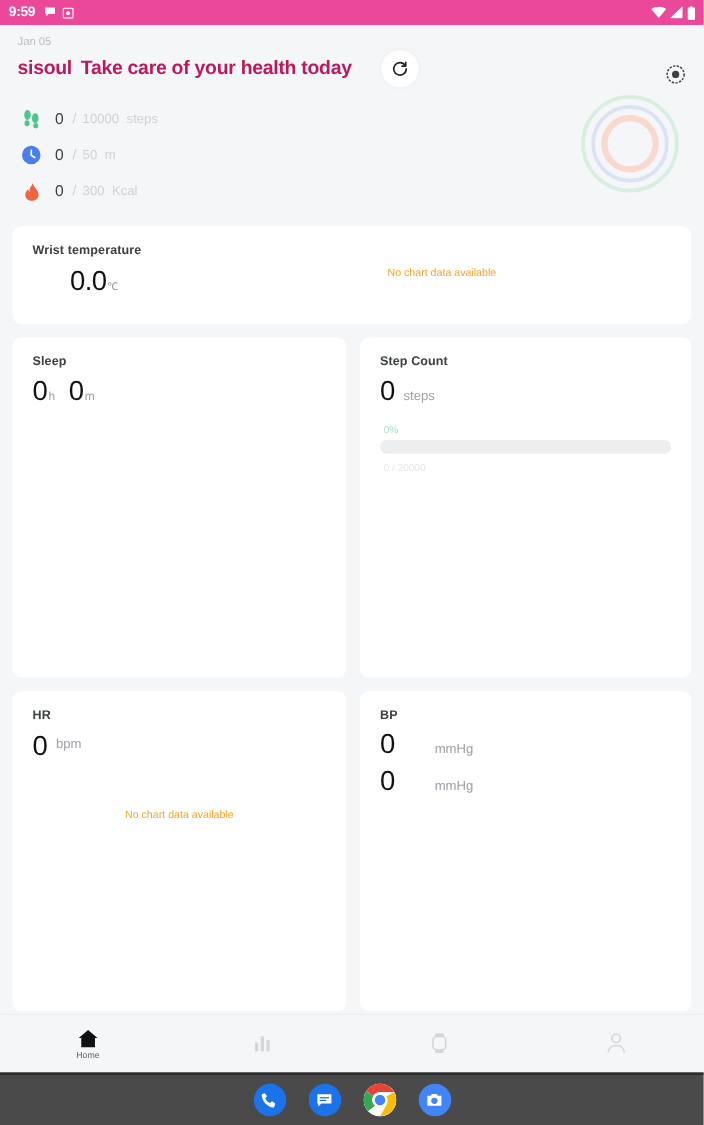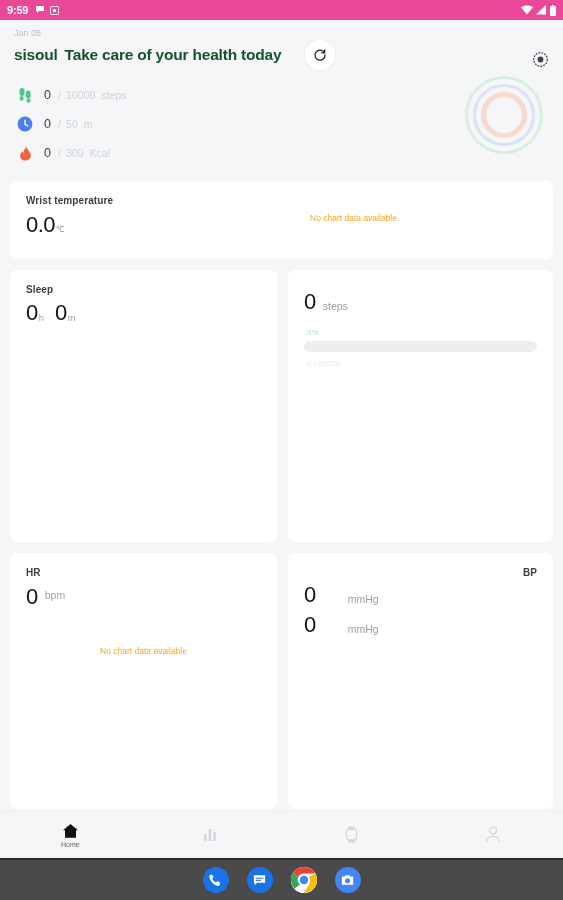--- a/index.html
+++ b/index.html
@@ -23,21 +23,21 @@
   .sb-right-icons { display: flex; align-items: center; gap: 3px; }
   .sb-ico { display: block; }
 
   
   .app-header {
     background: #f4f6f8; padding: 7px 0 2px 14px; position: relative;
     flex: 0 0 auto;
   }
   .hdr-date { font-size: 9px; color: #b9bdc2; line-height: 12px; margin-bottom: 1px; }
   .hdr-row { display: flex; align-items: center; }
-  .hdr-title { font-size: 15.5px; font-weight: bold; color: #14532d; letter-spacing: -0.2px; white-space: nowrap; }
+  .hdr-title { font-size: 15.5px; font-weight: bold; color: #be185d; letter-spacing: -0.2px; white-space: nowrap; }
   .hdr-brand { margin-right: 7px; }
   .refresh-btn {
     width: 30px; height: 30px; border-radius: 50%; background: #ffffff;
     margin-left: 24px; display: flex; align-items: center; justify-content: center;
     flex: 0 0 30px; box-shadow: 0 0 3px rgba(0,0,0,0.06);
   }
   .gear-btn {
     position: absolute; right: 12px; top: 28px;
     width: 22px; height: 22px; display: flex; align-items: center; justify-content: center;
   }
@@ -58,42 +58,42 @@
 
   
   .content { padding: 0 10px; flex: 1 1 auto; }
   .card { background: #fff; border-radius: 7px; position: relative; }
   .card-title { font-size: 10px; font-weight: bold; color: #3c4043; letter-spacing: 0.1px; }
   .big-num { font-size: 22px; color: #111; font-weight: normal; letter-spacing: -0.5px; }
   .nodata { color: #f5a623; font-size: 8.5px; white-space: nowrap; }
 
   
   .card-temp { height: 78px; padding: 14px 16px; margin-bottom: 11px; }
-  .temp-val-row { display: flex; align-items: flex-end; margin-top: 6px; }
+  .temp-val-row { display: flex; align-items: flex-end; margin-top: 6px; margin-left: 30px; }
   .temp-unit { font-size: 8.5px; color: #8a9097; margin-left: 1px; margin-bottom: 4px; }
   .temp-nodata { position: absolute; left: 300px; top: 32px; }
 
   
   .row2 { display: flex; gap: 11px; margin-bottom: 11px; }
   .card-sleep { width: 267px; height: 272px; padding: 14px 16px; }
   .card-steps { flex: 1; height: 272px; padding: 14px 16px; }
   .sleep-val-row { display: flex; align-items: flex-end; margin-top: 5px; }
   .sleep-h, .sleep-m { display: flex; align-items: flex-end; }
   .sleep-m { margin-left: 11px; }
   .unit-sub { font-size: 9.5px; color: #9aa0a6; margin-left: 1px; margin-bottom: 3px; }
   .steps-val-row { display: flex; align-items: flex-end; margin-top: 5px; }
   .steps-unit { font-size: 10.5px; color: #9aa0a6; margin-left: 7px; margin-bottom: 3px; }
   .pct-label { font-size: 8px; color: #a8ddc4; margin-top: 13px; margin-left: 3px; }
   .progress-track { height: 11px; background: #eceef0; border-radius: 6px; margin-top: 4px; }
   .progress-caption { font-size: 8px; color: #e4e7ea; margin-top: 7px; margin-left: 3px; }
 
   
   .row3 { display: flex; gap: 11px; }
   .card-hr { width: 267px; height: 256px; padding: 14px 16px; }
-  .card-bp { flex: 1; height: 256px; padding: 14px 16px; text-align: right; }
+  .card-bp { flex: 1; height: 256px; padding: 14px 16px; }
   .hr-val-row { display: flex; align-items: flex-end; margin-top: 6px; }
   .hr-unit { font-size: 10.5px; color: #9aa0a6; margin-left: 7px; margin-bottom: 9px; }
   .hr-nodata { position: absolute; left: 0; right: 0; text-align: center; top: 93px; }
   .bp-val-row { display: flex; align-items: flex-end; margin-top: 4px; }
   .bp-unit { font-size: 10.5px; color: #9aa0a6; margin-left: 8px; margin-bottom: 3px; padding-left: 24px; }
 
   
   .bottom-nav {
     height: 47px; background: #f4f6f8; display: flex; align-items: center;
     flex: 0 0 47px; border-top: 1px solid #eceef0;
@@ -230,20 +230,21 @@
             <span class="unit-sub">h</span>
           </span>
           <span class="sleep-m">
             <span class="big-num">0</span>
             <span class="unit-sub">m</span>
           </span>
         </div>
       </div>
 
       <div class="card card-steps">
+        <div class="card-title">Step Count</div>
         <div class="steps-val-row">
           <span class="big-num">0</span>
           <span class="steps-unit">steps</span>
         </div>
         <div class="pct-label">0%</div>
         <div class="progress-track"></div>
         <div class="progress-caption">0 / 20000</div>
       </div>
     </div>
 

